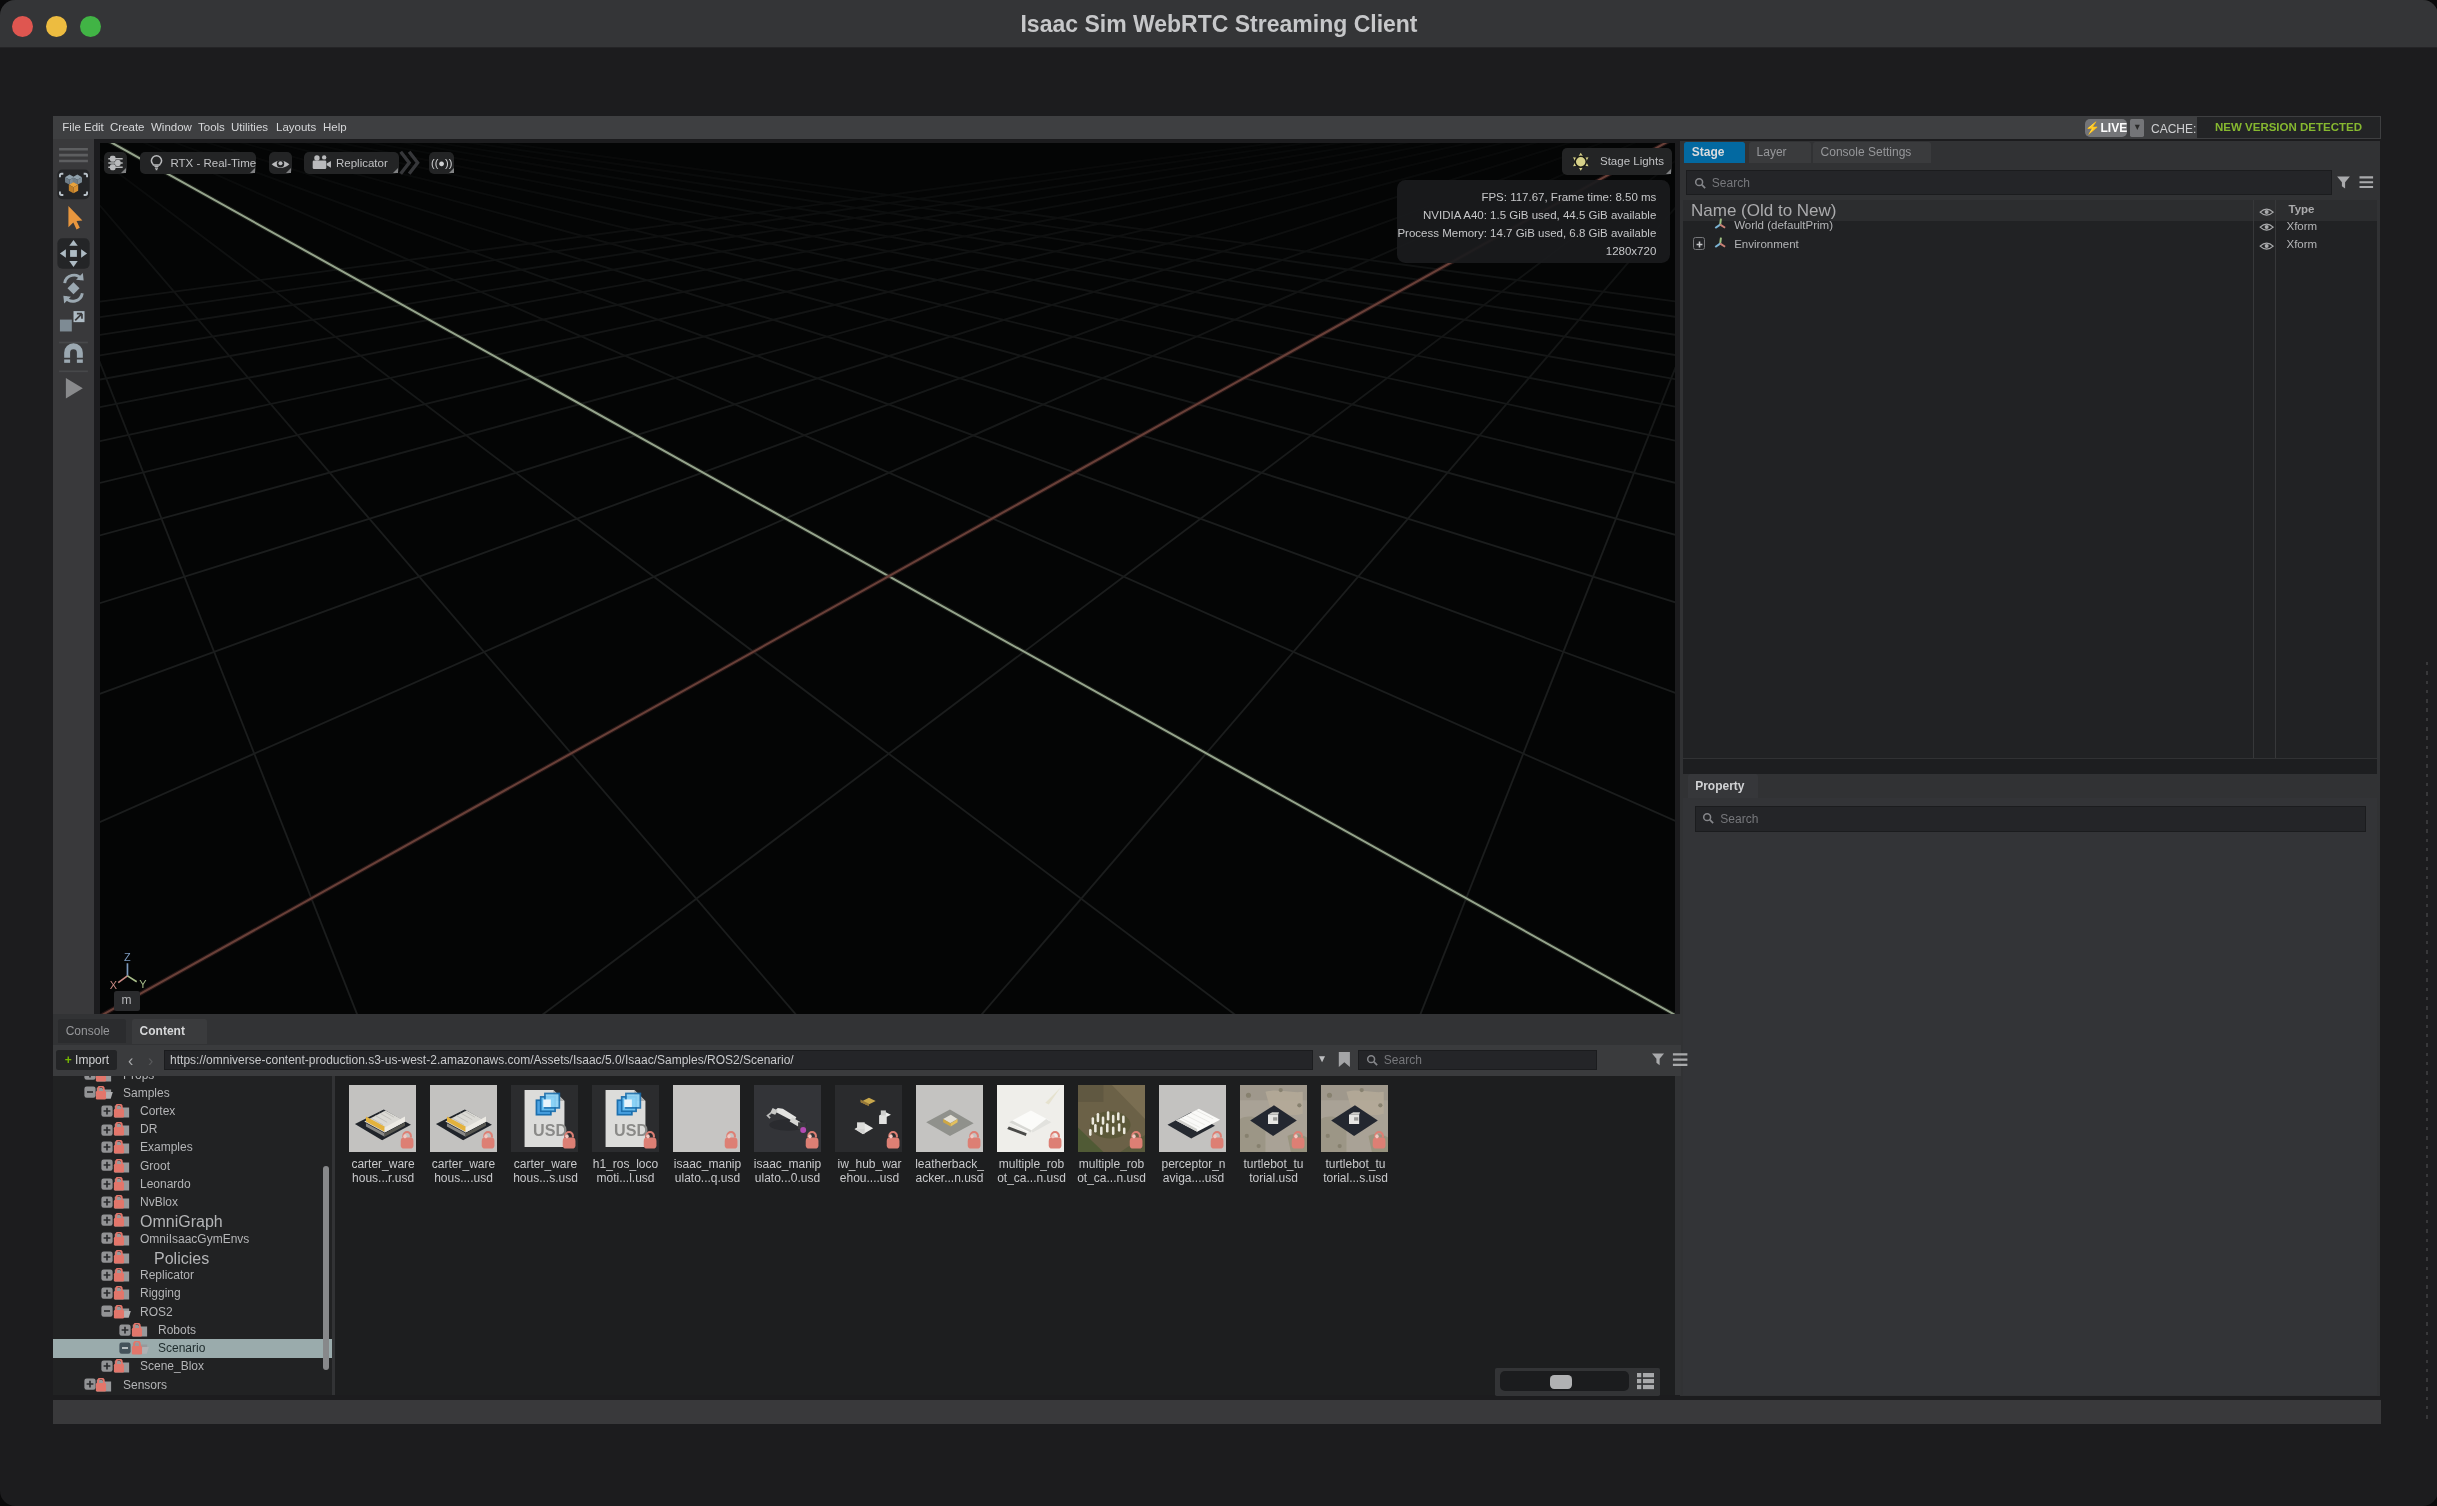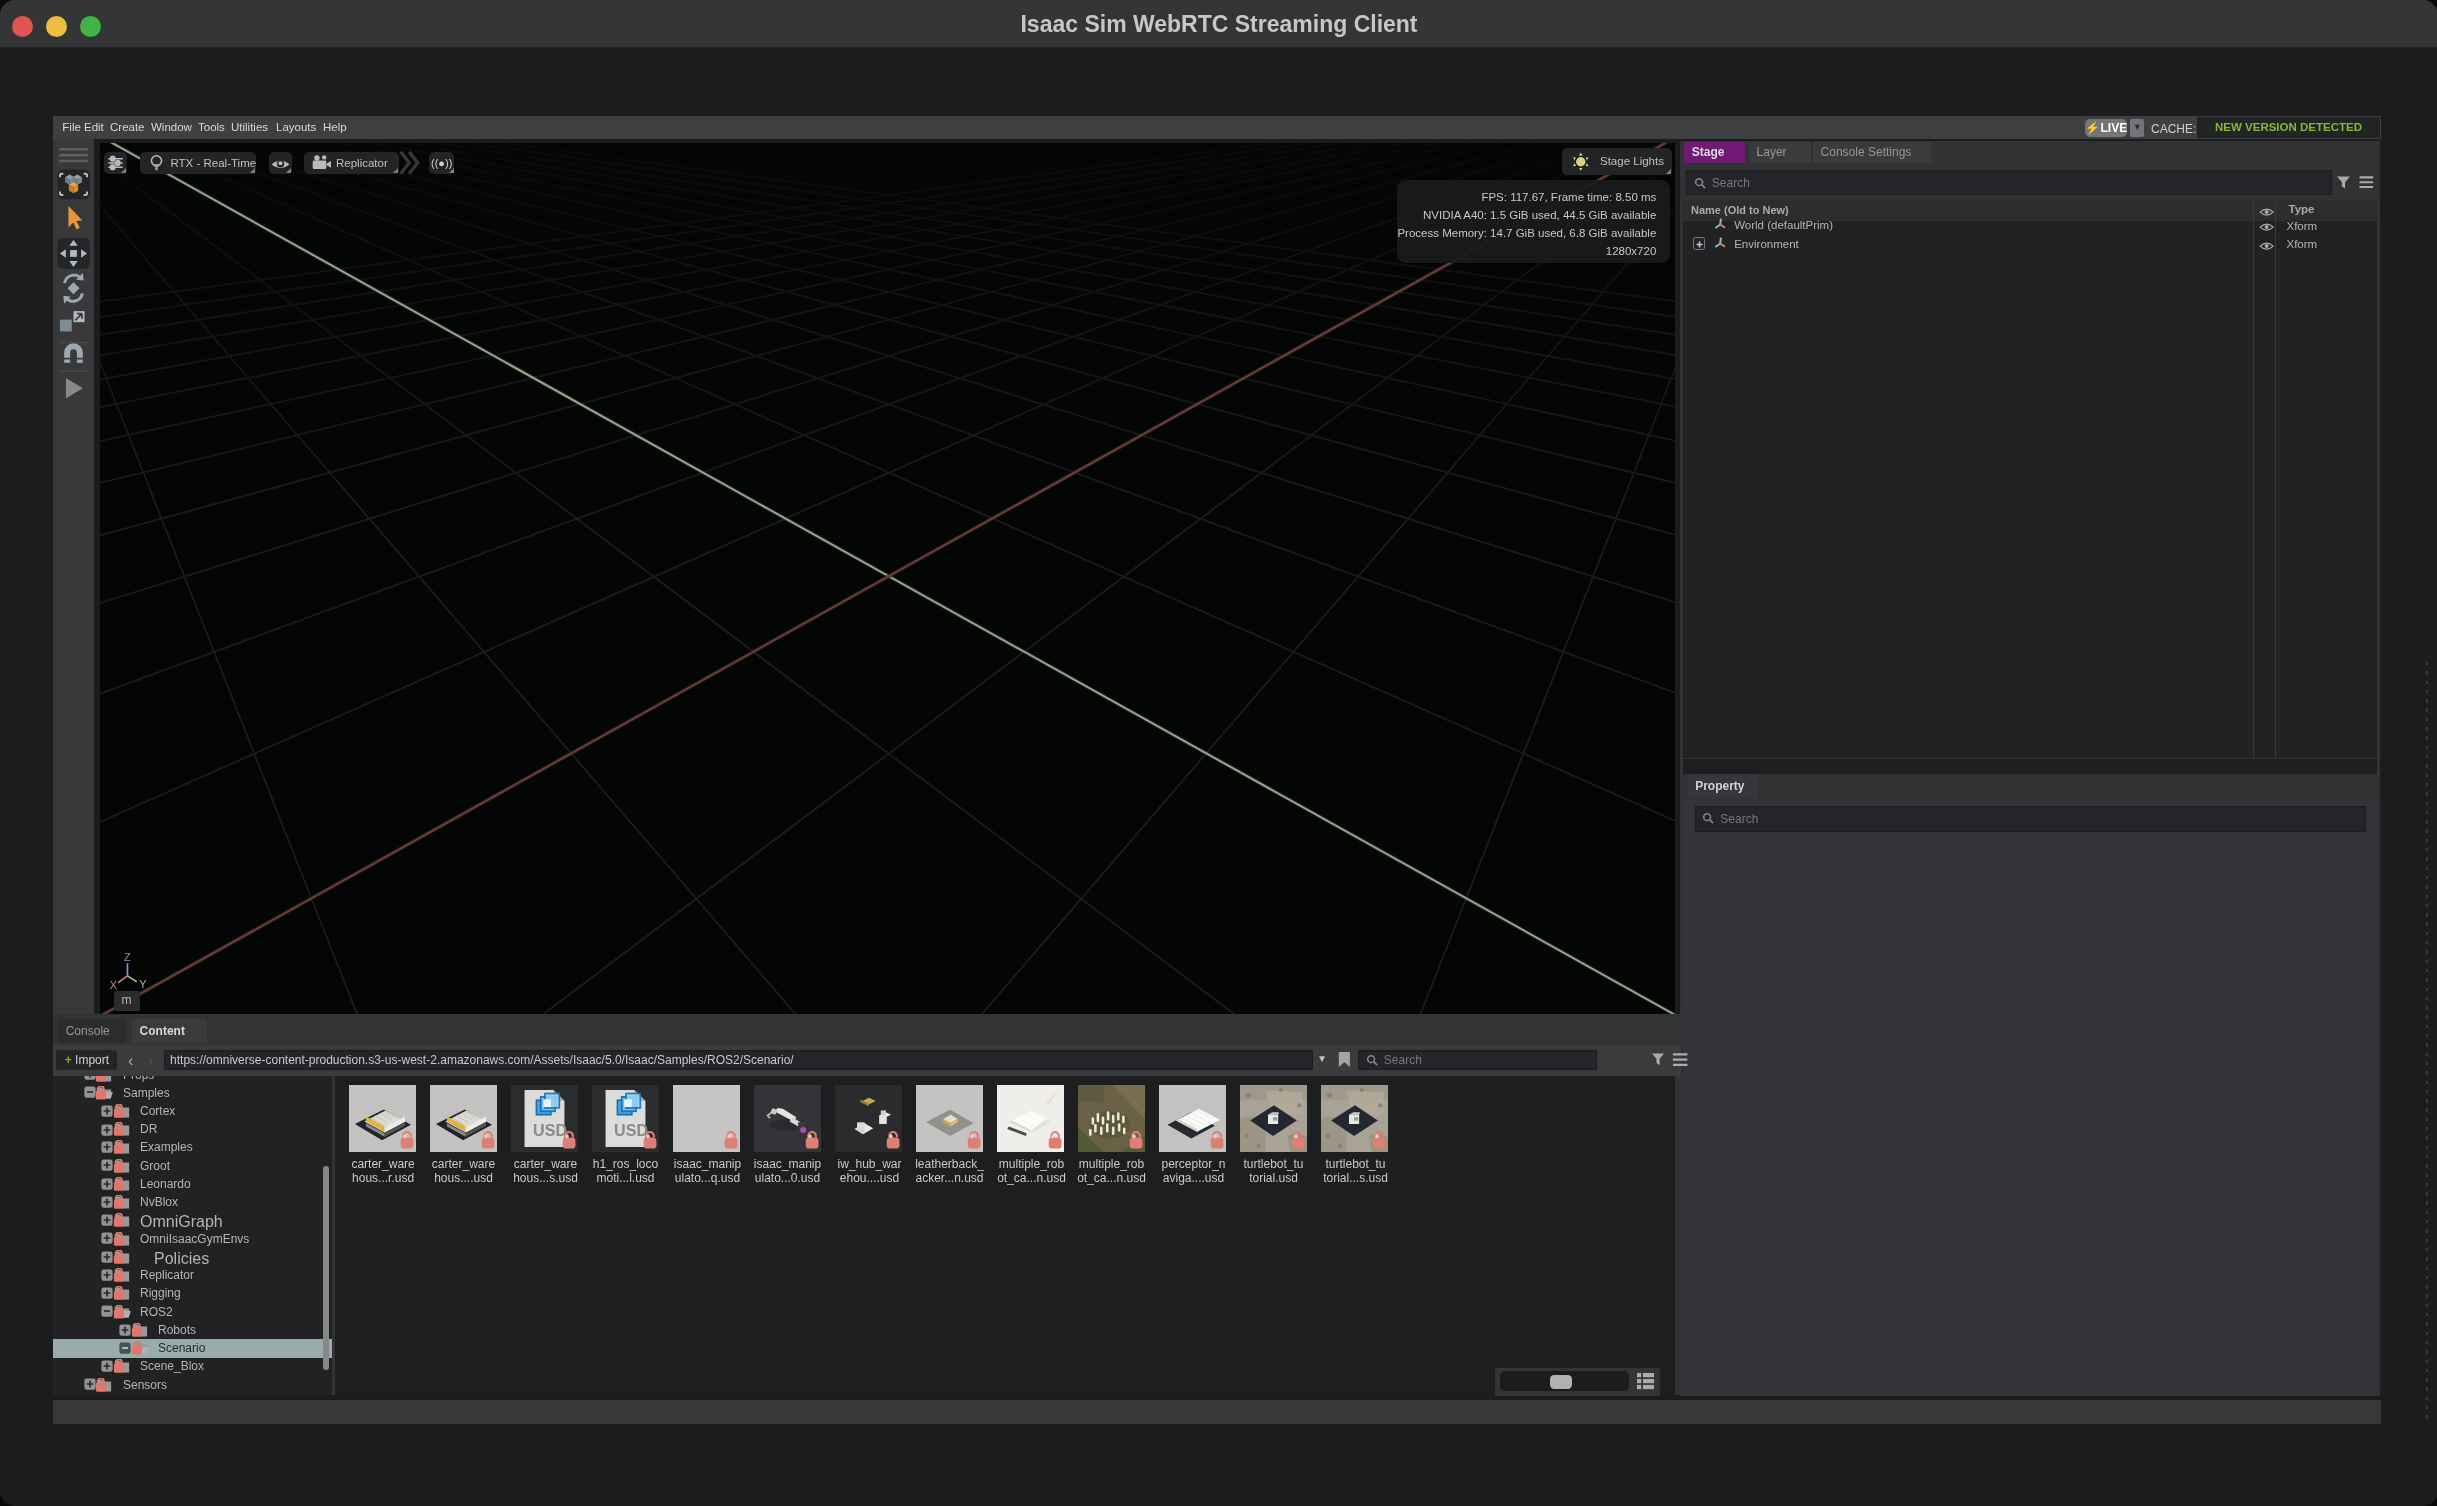--- a/index.html
+++ b/index.html
@@ -11,21 +11,21 @@
 #menubar{left:53px;top:116px;width:2328px;height:23px;background:#3e3f41;color:#d6d7d9;font-size:11.5px}
 #menubar span{position:absolute;top:5.1px}
 #ltb{left:53px;top:139px;width:41px;height:875px;background:#39393b}
 #viewport{left:100px;top:143px;width:1575px;height:872px;background:#040505;overflow:hidden}
 .vbtn{position:absolute;top:8.5px;height:22px;background:#232425;border-radius:5.1px;color:#c0c1c3;font-size:11.5px;line-height:22px;white-space:nowrap}
 #stats{right:5.1px;top:37px;width:273px;height:83px;background:rgba(26,27,29,.93);border-radius:8.5px;color:#c6c7c9;font-size:11.5px;text-align:right;padding:7.6px 13.6px 0 0;line-height:18px;white-space:nowrap}
 #rpanel{left:1680px;top:141px;width:700px;height:1255px;background:#313234}
 #bpanel{left:53px;top:1014px;width:1628px;height:381px;background:#323335}
 #statusbar{left:53px;top:1400px;width:2328px;height:24px;background:#39393b}
 .tab{position:absolute;font-size:12px;text-align:left;padding-left:7.6px;border-radius:2.5px 2.5px 0 0;white-space:nowrap}
-.tsel{background:#701a75;color:#dadbdd;font-weight:bold}
+.tsel{background:#0369a1;color:#dadbdd;font-weight:bold}
 .tuns{background:#3a3b3d;color:#96979a}
 .searchbox{position:absolute;background:#242528;border:0.8px solid #1b1c1e;color:#77787c;font-size:12px;white-space:nowrap}
 .crn{position:absolute;right:0.8px;bottom:0.8px;width:0;height:0;border-left:5.1px solid transparent;border-bottom:5.1px solid #808183}
 .trow{position:absolute;height:18.7px;font-size:11.5px;color:#b4b5b7;white-space:nowrap}
 </style></head>
 <body>
 <div class="abs" style="left:0;top:0;width:2438px;height:1506px;background:#1c1c1e;border-radius:15.3px"></div>
 <div class="abs" id="titlebar"></div>
 <div class="abs dot" style="left:12px;background:#df5650"></div>
 <div class="abs dot" style="left:46px;background:#edbc40"></div>
@@ -200,21 +200,21 @@
         <circle cx="6" cy="6" r="4" fill="none" stroke="#85868a" stroke-width="1.8"></circle>
         <path d="M9 9l4 4" stroke="#85868a" stroke-width="2"></path>
       </svg>Search</div>
 <svg class="abs" style="left:657px;top:34px" width="37" height="14.4" viewBox="0 0 46 18">
       <path d="M0 2h16l-6 7v8l-4-3v-5z" fill="#a9aaac"></path>
       <g stroke="#a9aaac" stroke-width="2.6">
         <path d="M28 3h17M28 9h17M28 15h17"></path>
       </g>
     </svg>
 <div class="abs" style="left:2.5px;top:59px;width:694px;height:558px;background:#212224">
-  <div class="abs" style="left:0;top:0;width:694px;height:21px;background:#2c2d2f;color:#ababad;font-size:11px;font-weight:bold;line-height:21px"><span style="margin-left:8.5px">Name (Old to New)</span></div>
+  <div class="abs" style="left:0;top:0;width:694px;height:21px;background:#2c2d2f;color:#ababad;font-size:17px;font-weight:normal;line-height:21px"><span style="margin-left:8.5px">Name (Old to New)</span></div>
   <div class="abs" style="left:570px;top:0;width:0.8px;height:558px;background:#37383a"></div>
   <div class="abs" style="left:592px;top:0;width:0.8px;height:558px;background:#37383a"></div>
   <div class="abs" style="left:576px;top:5.1px"><svg width="15.3" height="10.2" viewBox="0 0 20 13">
           <path d="M1.5 6.5q8.5-8 17 0q-8.5 8-17 0z" fill="none" stroke="#a9aaac" stroke-width="1.6"></path>
           <circle cx="10" cy="6.5" r="2.6" fill="#a9aaac"></circle>
         </svg></div>
   <div class="abs" style="left:606px;top:3.4px;color:#ababad;font-size:11.5px;font-weight:bold">Type</div>
   <div class="trow" style="left:30.5px;top:17px"><svg width="14.4" height="14.4" viewBox="0 0 19 19">
           <g stroke-width="2.6" fill="none">
             <path d="M9.5 10l1-8" stroke="#9fc183"></path>

